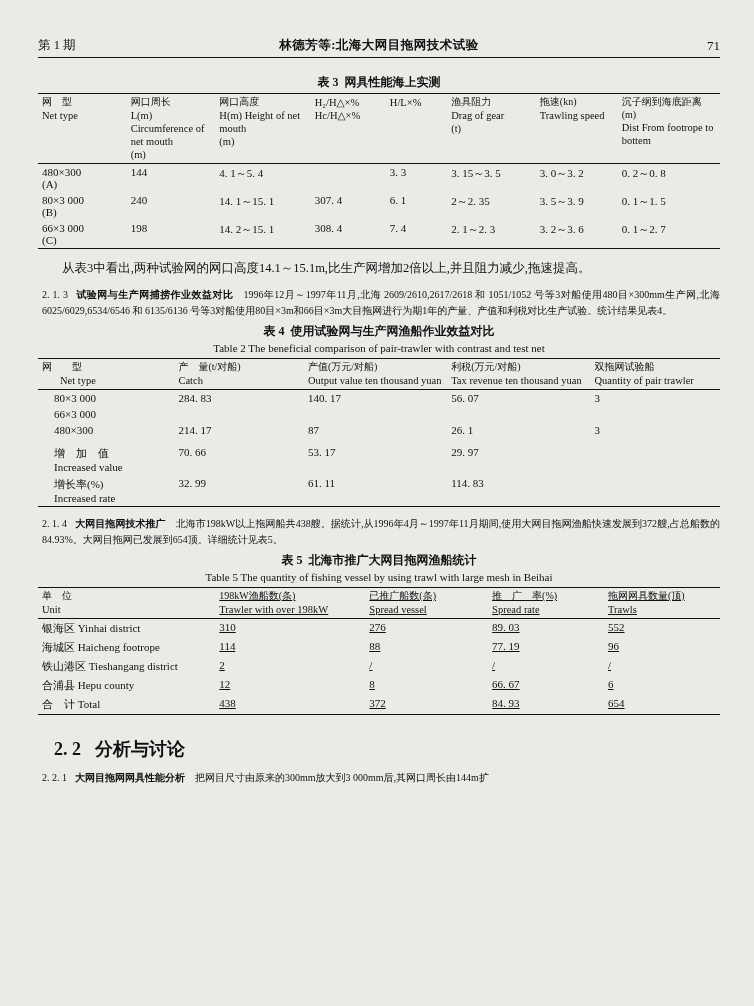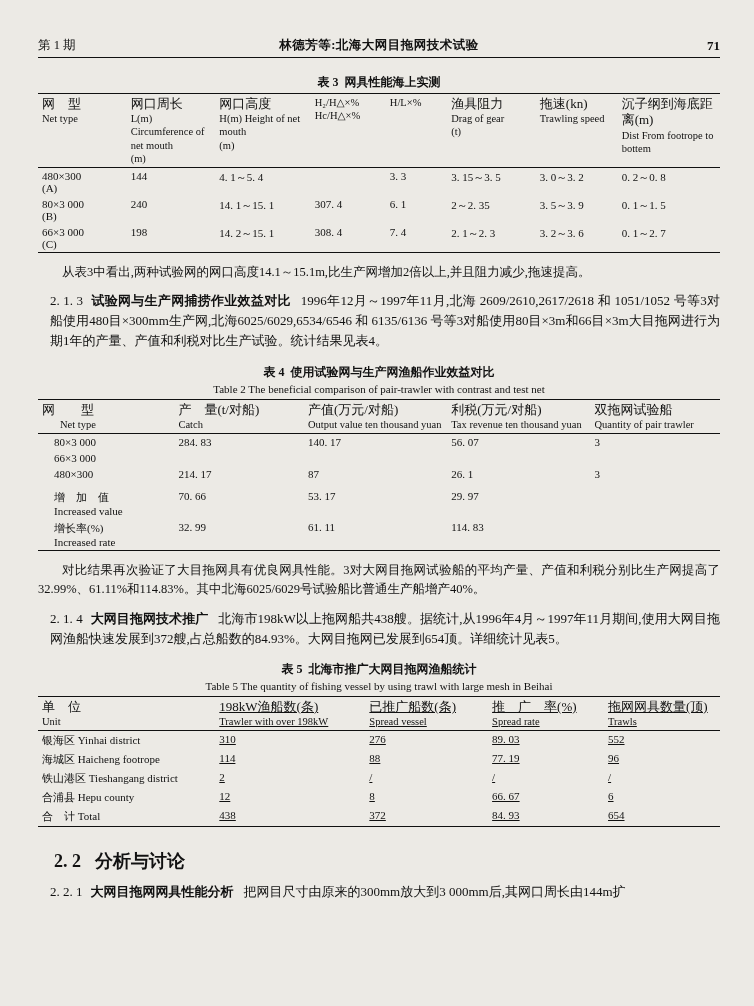--- a/index.html
+++ b/index.html
@@ -19,28 +19,28 @@
   }
   .header {
     display:flex;
     align-items:flex-end;
     justify-content:space-between;
     font-size:12.5px;
     padding-bottom:3px;
   }
   .header .hleft { width:120px; }
   .header .hcenter { flex:1; text-align:center; font-weight:bold; letter-spacing:0.5px; }
-  .header .hright { width:120px; text-align:right; font-weight:bold; font-size:13px;margin-top:16px;}
+  .header .hright { width:120px; text-align:right; font-weight:normal; font-size:13px;margin-top:16px;}
   .rule { border-bottom:1.6px solid #111; margin-bottom:16px; }
 
   .tbl-title {
     text-align:center;
     font-size:12px;
     font-weight:bold;
-    margin-top:12px;
+    margin-top:5px;
     margin-bottom:2px;
   }
   .tbl-title .num { margin-right:6px; }
   .tbl-subtitle {
     text-align:center;
     font-size:11px;
     margin-bottom:4px;
   }
 
   table.data {
@@ -52,35 +52,35 @@
     padding:2px 4px;
     vertical-align:top;
     text-align:left;
     font-weight:normal;
   }
   .tb-top { border-top:1.4px solid #111; }
   .tb-mid { border-top:1px solid #111; }
   .tb-bot { border-bottom:1.4px solid #111; }
 
   .hd-cell { line-height:1.25; font-size:10.5px; }
-  .hd-cell .cn { font-size:13px; }
+  .hd-cell .cn { font-size:10px; }
   .center { text-align:center; }
 
   p.para {
     font-size:12.5px;
     line-height:1.55;
     margin:10px 0 0 0;
     text-align:justify;
     text-indent:0;
   }
   p.indent { text-indent:24px; }
   .sec-h {
-    font-size:13px;
+    font-size:10px;
     line-height:1.55;
-    margin:9px 0 0 12px;
+    margin:9px 0 0 4px;
     text-align:justify;
   }
   .sec-h .num { margin-right:8px; }
   .sec-h .ttl { font-weight:bold; margin-right:10px; }
   h2.sect {
     font-size:18px;
     font-weight:bold;
     margin:22px 0 6px 16px;
   }
   h2.sect .num { margin-right:14px; }
@@ -247,21 +247,20 @@
       <td style="white-space:pre-line;padding-left:16px">增长率(%)
 Increased rate</td>
       <td>32. 99</td>
       <td>61. 11</td>
       <td>114. 83</td>
       <td class="center"></td>
     </tr>
   </tbody>
     </table>
 
-  <p class="para indent">对比结果再次验证了大目拖网具有优良网具性能。3对大网目拖网试验船的平均产量、产值和利税分别比生产网提高了32.99%、61.11%和114.83%。其中北海6025/6029号试验船比普通生产船增产40%。</p>
 
   <p class="sec-h">
     <span class="num">2. 1. 4</span><span class="ttl">大网目拖网技术推广</span><span>北海市198kW以上拖网船共438艘。据统计,从1996年4月～1997年11月期间,使用大网目拖网渔船快速发展到372艘,占总船数的84.93%。大网目拖网已发展到654顶。详细统计见表5。</span>
   </p>
 
   <div class="tbl-title">
     <span class="num">表 5</span><span>北海市推广大网目拖网渔船统计</span>
   </div>
   <div class="tbl-subtitle">Table 5   The quantity of fishing vessel by using trawl with large mesh in Beihai</div>
 

